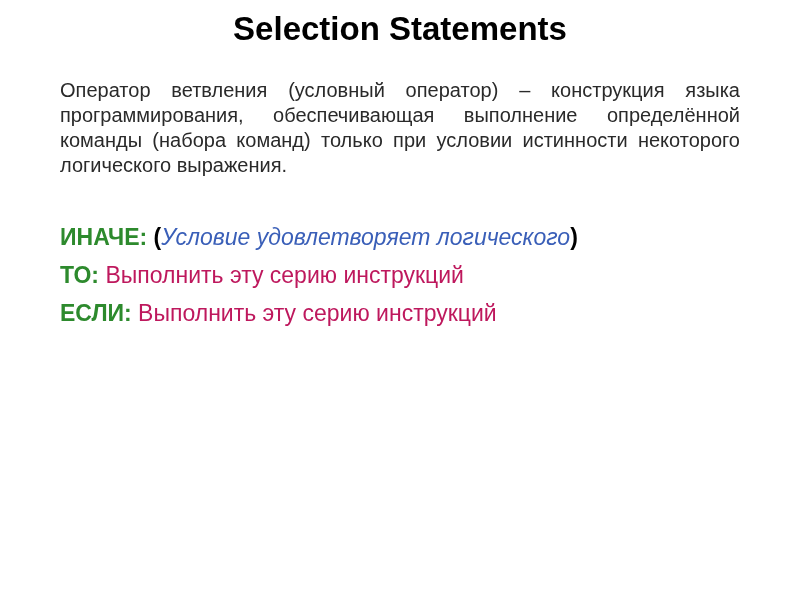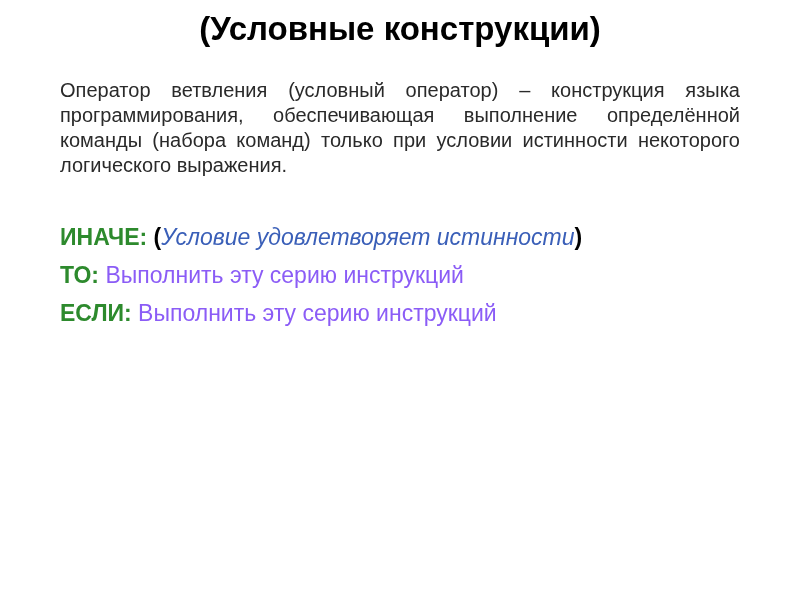--- a/index.html
+++ b/index.html
@@ -49,38 +49,36 @@
     }
     .paren {
       color: #000000;
       font-weight: bold;
     }
     .condition {
       color: #3a5fb8;
       font-style: italic;
     }
     .action {
-      color: #8b5cf6;
+      color: #be185d;
       font-weight: normal;
     }
   </style>
 </head>
 <body>
 
 <div class="title">
-  <span class="title-part2">
-    <span>(</span><span>Условные конструкции</span><span>)</span>
-  </span>
+  <span class="title-part1">Selection Statements</span>
 </div>
 
 <div class="paragraph">Оператор ветвления (условный оператор) – конструкция языка программирования, обеспечивающая выполнение определённой команды (набора команд) только при условии истинности некоторого логического выражения.</div>
 
 <div class="statement">
   <span class="keyword">ИНАЧЕ:</span>
-  <span class="paren">(</span><span class="condition">Условие удовлетворяет истинности</span><span class="paren">)</span>
+  <span class="paren">(</span><span class="condition">Условие удовлетворяет логического</span><span class="paren">)</span>
 </div>
 
 <div class="statement">
   <span class="keyword">ТО:</span>
   <span class="action">Выполнить эту серию инструкций</span>
 </div>
 
 <div class="statement">
   <span class="keyword">ЕСЛИ:</span>
   <span class="action">Выполнить эту серию инструкций</span>

